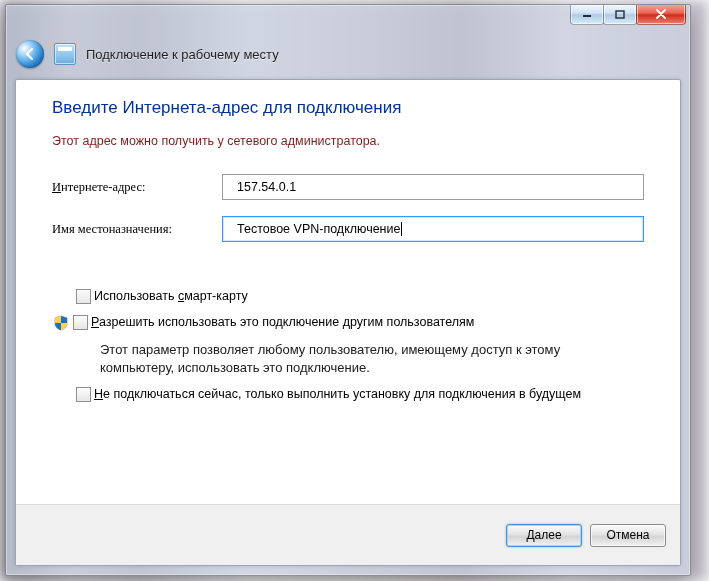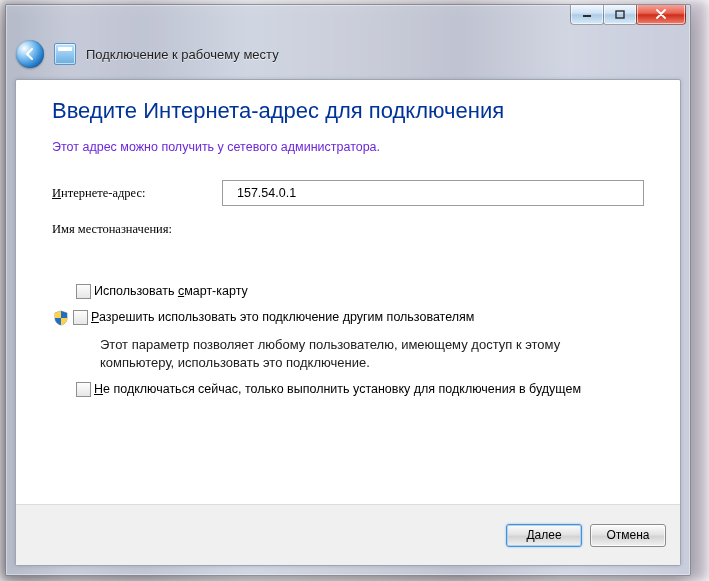--- a/index.html
+++ b/index.html
@@ -106,28 +106,28 @@
     display:flex;
     flex-direction:column;
   }
   .content {
     flex:1;
     padding: 18px 36px 6px 36px;
     color:#000;
     overflow:hidden;
   }
   .page-title {
-    font-size: 22px;
+    font-size: 17px;
     color: #003399;
     margin: 0 0 16px 0;
     font-weight: 400;
   }
   .subtext {
     font-size: 12.5px;
-    color:#6d28d9;
+    color:#7f1d1d;
     margin-bottom: 26px;
   }
   .form-row {
     display:flex;
     align-items:center;
     margin-bottom: 16px;
   }
   .form-label {
     width: 170px;
     font-size: 12.5px;
@@ -262,20 +262,24 @@
       <h1 class="page-title">Введите Интернета-адрес для подключения</h1>
       <div class="subtext">Этот адрес можно получить у сетевого администратора.</div>
 
       <div class="form-row">
         <div class="form-label"><span class="hotkey">И</span><span>нтернете-адрес:</span></div>
         <input type="text" class="textbox" value="157.54.0.1" style="">
       </div>
 
       <div class="form-row">
         <div class="form-label">Имя местоназначения:</div>
+        <div class="textbox active" style="display:flex;align-items:center;">
+          <span>Тестовое VPN-подключение</span>
+            <span class="caret"></span>
+        </div>
       </div>
 
       <div class="options">
 
         <div class="chk-row">
           <div class="checkbox"></div>
           <label class="chk-label"><span>Использовать </span><span class="hotkey">с</span><span>март-карту</span></label>
         </div>
 
         <div class="chk-row with-shield">

